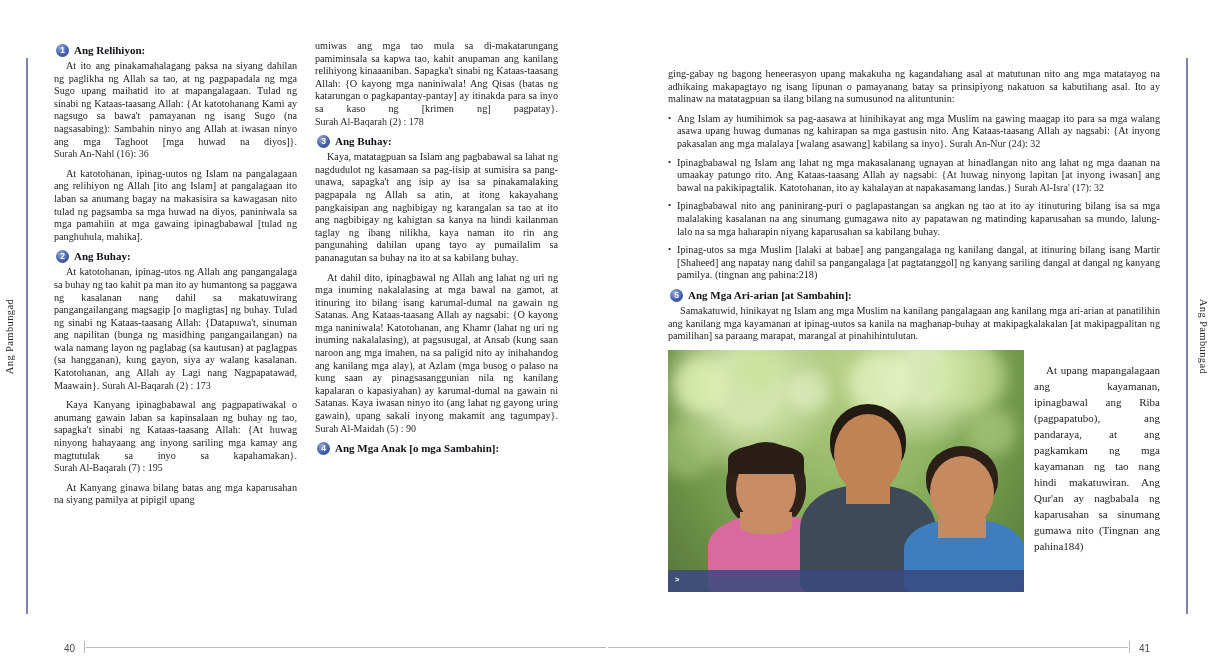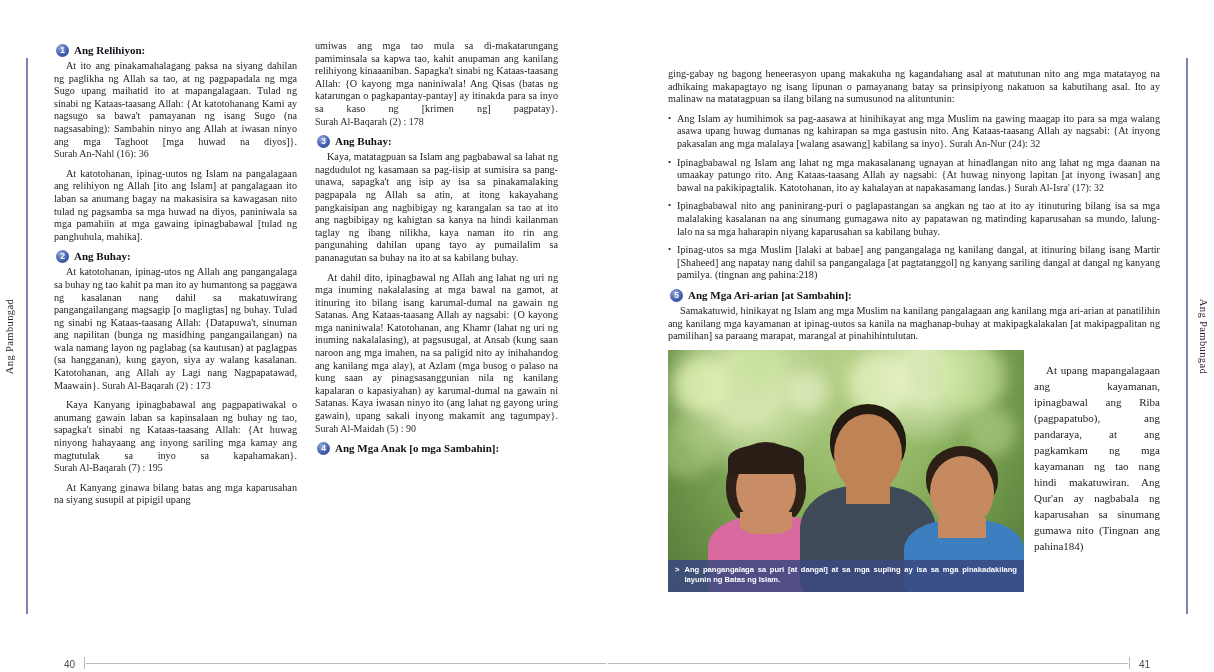--- a/index.html
+++ b/index.html
@@ -220,21 +220,21 @@
     line-height: 16px;
     text-align: justify;
     color: #1c1c22;
   }
   .photo-side-text p { margin: 0; text-indent: 12px; }
 
   
   .footer {
     position: absolute;
     left: 0; right: 0;
-    bottom: 2px;
+    bottom: 18px;
     height: 16px;
   }
   .folio {
     position: absolute;
     bottom: 0;
     font-family: "Liberation Sans", sans-serif;
     font-size: 10px;
     color: #4a4a52;
   }
   .folio.left  { left: 30px; }
@@ -288,21 +288,21 @@
 
         <div class="heading">
           <span class="num-bullet">2</span>
           <span class="heading-text">Ang Buhay:</span>
         </div>
 
         <p><span>At katotohanan, ipinag-utos ng Allah ang pangangalaga sa buhay ng tao kahit pa man ito ay humantong sa paggawa ng kasalanan nang dahil sa makatuwirang pangangailangang magsagip [o magligtas] ng buhay. Tulad ng sinabi ng Kataas-taasang Allah: {Datapuwa't, sinuman ang napilitan (bunga ng masidhing pangangailangan) na wala namang layon ng paglabag (sa kautusan) at paglagpas (sa hangganan), kung gayon, siya ay walang kasalanan. Katotohanan, ang Allah ay Lagi nang Nagpapatawad, Maawain}.</span> <span class="ref">Surah Al-Baqarah (2) : 173</span></p>
 
         <p><span>Kaya Kanyang ipinagbabawal ang pagpapatiwakal o anumang gawain laban sa kapinsalaan ng buhay ng tao, sapagka't sinabi ng Kataas-taasang Allah: {At huwag ninyong hahayaang ang inyong sariling mga kamay ang magtutulak sa inyo sa kapahamakan}.</span> <span class="ref">Surah Al-Baqarah (7) : 195</span></p>
 
-        <p>At Kanyang ginawa bilang batas ang mga kaparusahan na siyang susupil at pipigil upang</p>
+        <p>At Kanyang ginawa bilang batas ang mga kaparusahan na siyang pamilya at pipigil upang</p>
       </div>
 
       <div class="col">
 
         <p class="noindent"><span>umiwas ang mga tao mula sa di-makatarungang pamiminsala sa kapwa tao, kahit anupaman ang kanilang relihiyong kinaaaniban. Sapagka't sinabi ng Kataas-taasang Allah: {O kayong mga naniniwala! Ang Qisas (batas ng katarungan o pagkapantay-pantay] ay itinakda para sa inyo sa kaso ng [krimen ng] pagpatay}.</span> <span class="ref">Surah Al-Baqarah (2) : 178</span></p>
 
         <div class="heading">
           <span class="num-bullet">3</span>
           <span class="heading-text">Ang Buhay:</span>
         </div>
@@ -368,21 +368,20 @@
 
             <div class="person" style="left:236px; top:96px; width:120px; height:146px;">
               <div class="hair" style="left:22px; top:0;    width:72px; height:64px; background:#2b1f16;"></div>
               <div class="head" style="left:26px; top:10px; width:64px; height:72px; background:#c58a60;"></div>
               <div class="torso" style="left:0;    top:74px; width:120px;height:74px; background:#3c7ec0;"></div>
               <div style="position:absolute;left:34px;top:72px;width:48px;height:20px;background:#c58a60;"></div>
             </div>
 
             <div class="caption-bar">
               <span class="caption-arrow">&gt;</span>
-              <span class="caption-text">Ang pangangalaga sa puri [at dangal] at sa mga supling ay isa sa mga pinakadakilang layunin ng Batas ng Islam.</span>
             </div>
           </div>
 
           <div class="photo-side-text">
             <p>At upang mapangalagaan ang kayamanan, ipinagbawal ang Riba  (pagpapatubo), ang pandaraya, at ang pagkamkam ng mga kayamanan ng tao nang hindi makatuwiran. Ang Qur'an ay nagbabala ng kaparusahan sa sinumang gumawa nito (Tingnan ang pahina184)</p>
           </div>
         </div>
       </div>
     </div>
 

